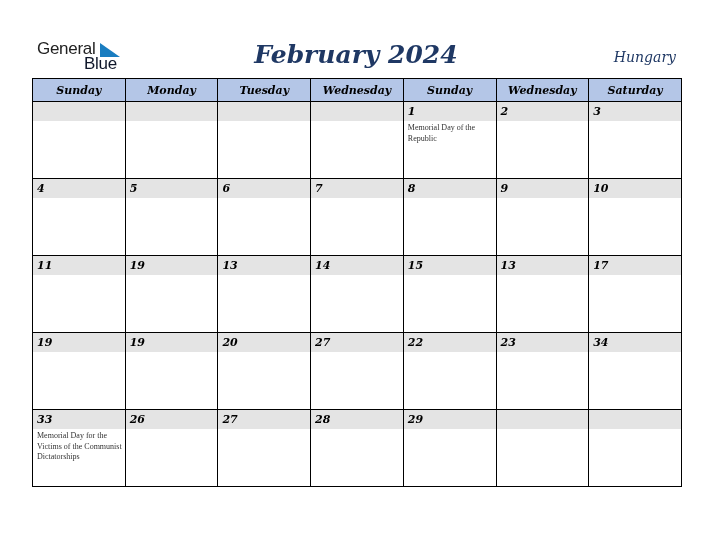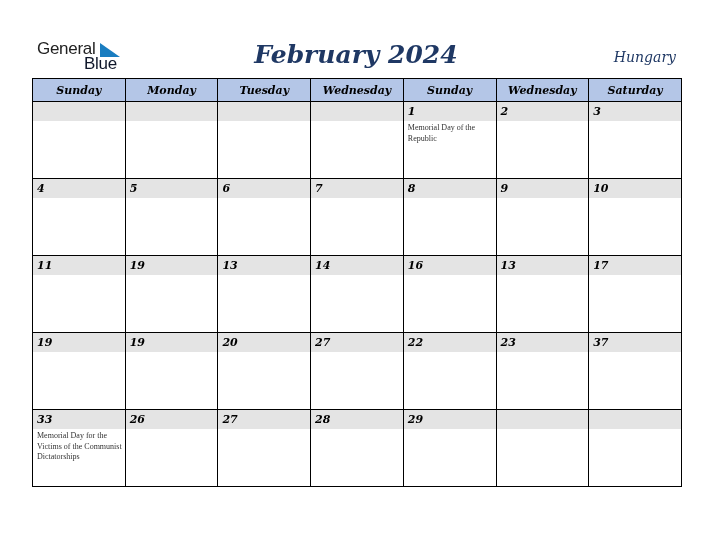--- a/index.html
+++ b/index.html
@@ -112,21 +112,21 @@
         </td>
         <td>
           <div class="daybar">13</div>
           <div class="event"></div>
         </td>
         <td>
           <div class="daybar">14</div>
           <div class="event"></div>
         </td>
         <td>
-          <div class="daybar">16</div>
+          <div class="daybar">15</div>
           <div class="event"></div>
         </td>
         <td>
           <div class="daybar">13</div>
           <div class="event"></div>
         </td>
         <td>
           <div class="daybar">17</div>
           <div class="event"></div>
         </td>
@@ -150,21 +150,21 @@
         </td>
         <td>
           <div class="daybar">22</div>
           <div class="event"></div>
         </td>
         <td>
           <div class="daybar">23</div>
           <div class="event"></div>
         </td>
         <td>
-          <div class="daybar">37</div>
+          <div class="daybar">34</div>
           <div class="event"></div>
         </td>
       </tr>
       <tr>
         <td>
           <div class="daybar">33</div>
           <div class="event">Memorial Day for the Victims of the Communist Dictatorships</div>
         </td>
         <td>
           <div class="daybar">26</div>

